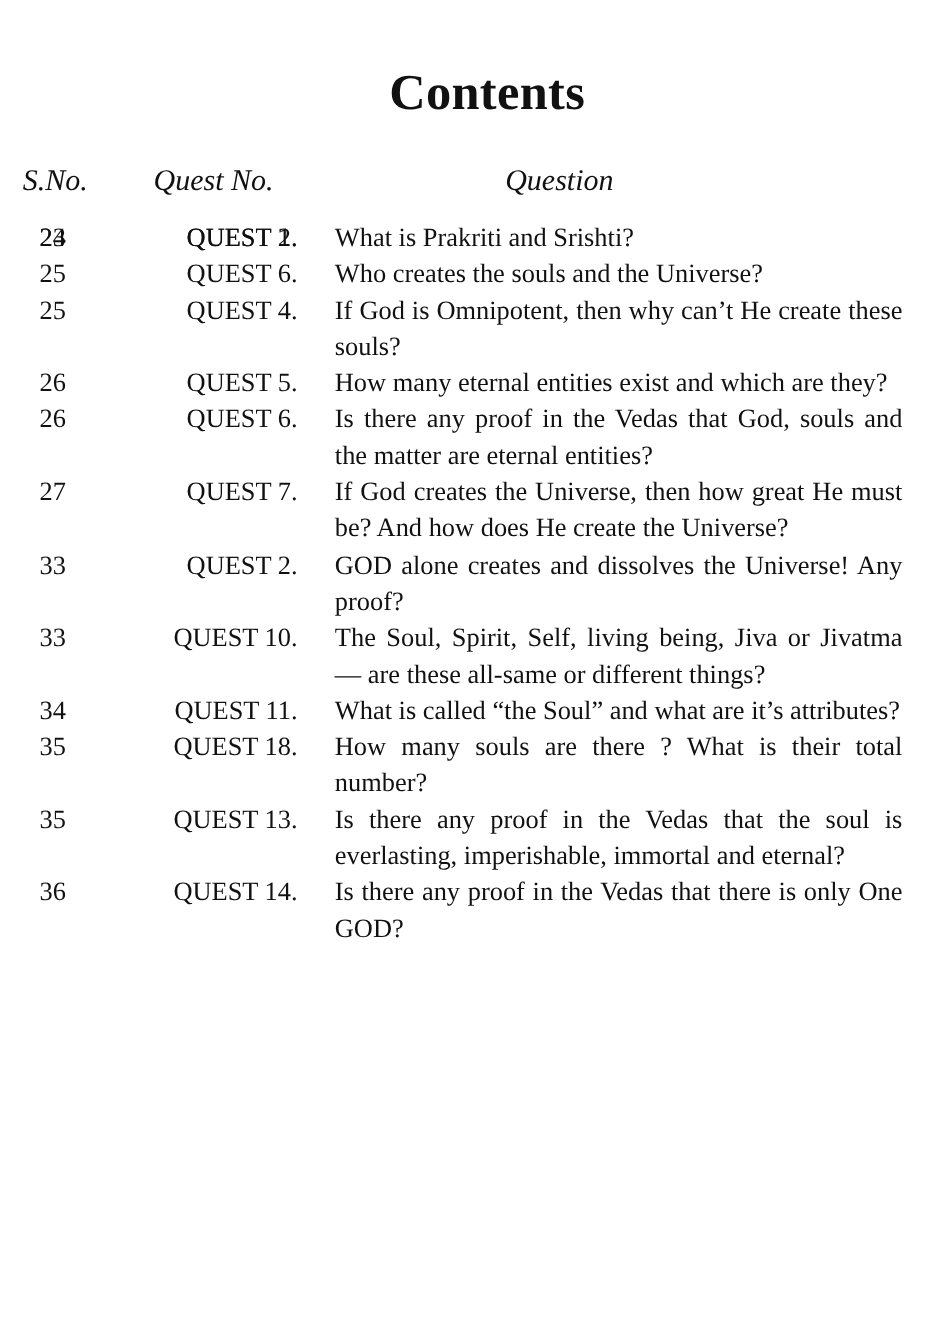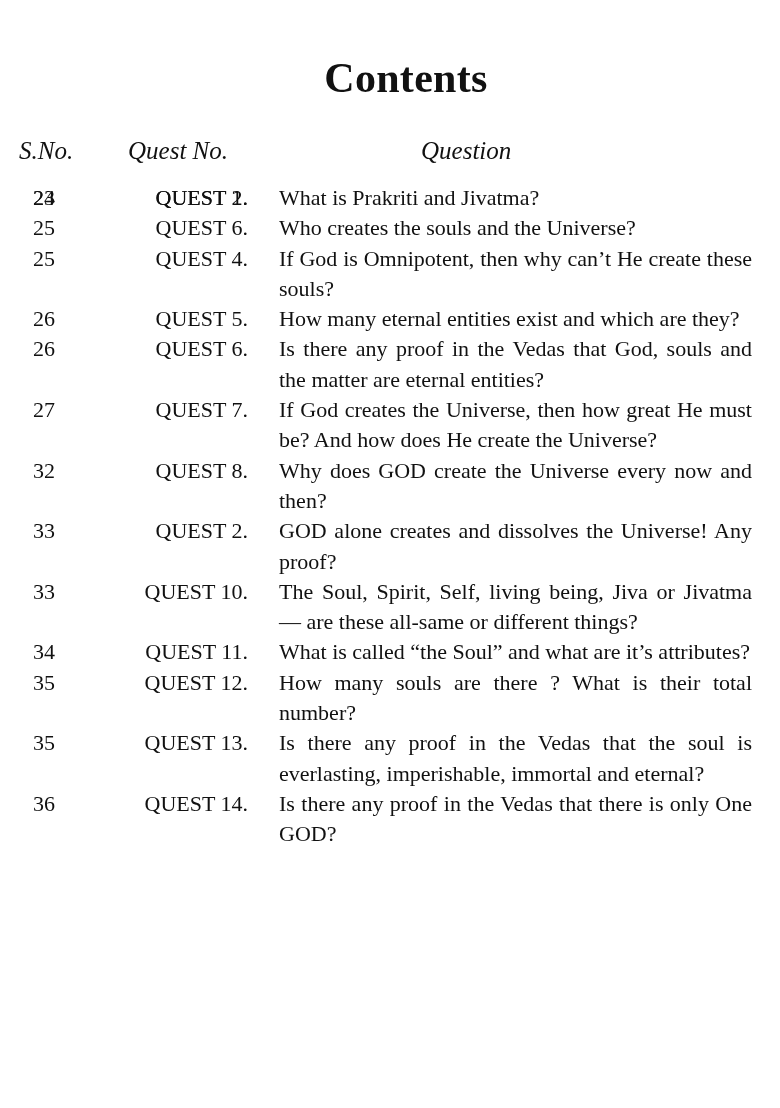--- a/index.html
+++ b/index.html
@@ -36,21 +36,21 @@
 </div>
 
 <div class="rows">
   <div class="row">
       <span class="sno">23</span>
       <span class="qno">QUEST 1.</span>
     </div>
   <div class="row">
       <span class="sno">24</span>
       <span class="qno">QUEST 2.</span>
-      <div class="qtext">What is Prakriti and Jivatma?</div>
+      <div class="qtext">What is Prakriti and Srishti?</div>
     </div>
   <div class="row">
       <span class="sno">25</span>
       <span class="qno">QUEST 6.</span>
       <div class="qtext">Who creates the souls and the Universe?</div>
     </div>
   <div class="row">
       <span class="sno">25</span>
       <span class="qno">QUEST 4.</span>
       <div class="qtext">If God is Omnipotent, then why can’t He create these souls?</div>
@@ -64,42 +64,37 @@
       <span class="sno">26</span>
       <span class="qno">QUEST 6.</span>
       <div class="qtext">Is there any proof in the Vedas that God, souls and the matter are eternal entities?</div>
     </div>
   <div class="row">
       <span class="sno">27</span>
       <span class="qno">QUEST 7.</span>
       <div class="qtext">If God creates the Universe, then how great He must be? And how does He create the Universe?</div>
     </div>
   <div class="row">
-      <span class="sno">32</span>
-      <span class="qno">QUEST 8.</span>
-      <div class="qtext">Why does GOD create the Universe every now and then?</div>
-    </div>
-  <div class="row">
       <span class="sno">33</span>
       <span class="qno">QUEST 2.</span>
       <div class="qtext">GOD alone creates and dissolves the Universe! Any proof?</div>
     </div>
   <div class="row">
       <span class="sno">33</span>
       <span class="qno">QUEST 10.</span>
       <div class="qtext">The Soul, Spirit, Self, living being, Jiva or Jivatma — are these all-same or different things?</div>
     </div>
   <div class="row">
       <span class="sno">34</span>
       <span class="qno">QUEST 11.</span>
       <div class="qtext">What is called “the Soul” and what are it’s attributes?</div>
     </div>
   <div class="row">
       <span class="sno">35</span>
-      <span class="qno">QUEST 12.</span>
+      <span class="qno">QUEST 18.</span>
       <div class="qtext">How many souls are there ? What is their total number?</div>
     </div>
   <div class="row">
       <span class="sno">35</span>
       <span class="qno">QUEST 13.</span>
       <div class="qtext">Is there any proof in the Vedas that the soul is everlasting, imperishable, immortal and eternal?</div>
     </div>
   <div class="row">
       <span class="sno">36</span>
       <span class="qno">QUEST 14.</span>

